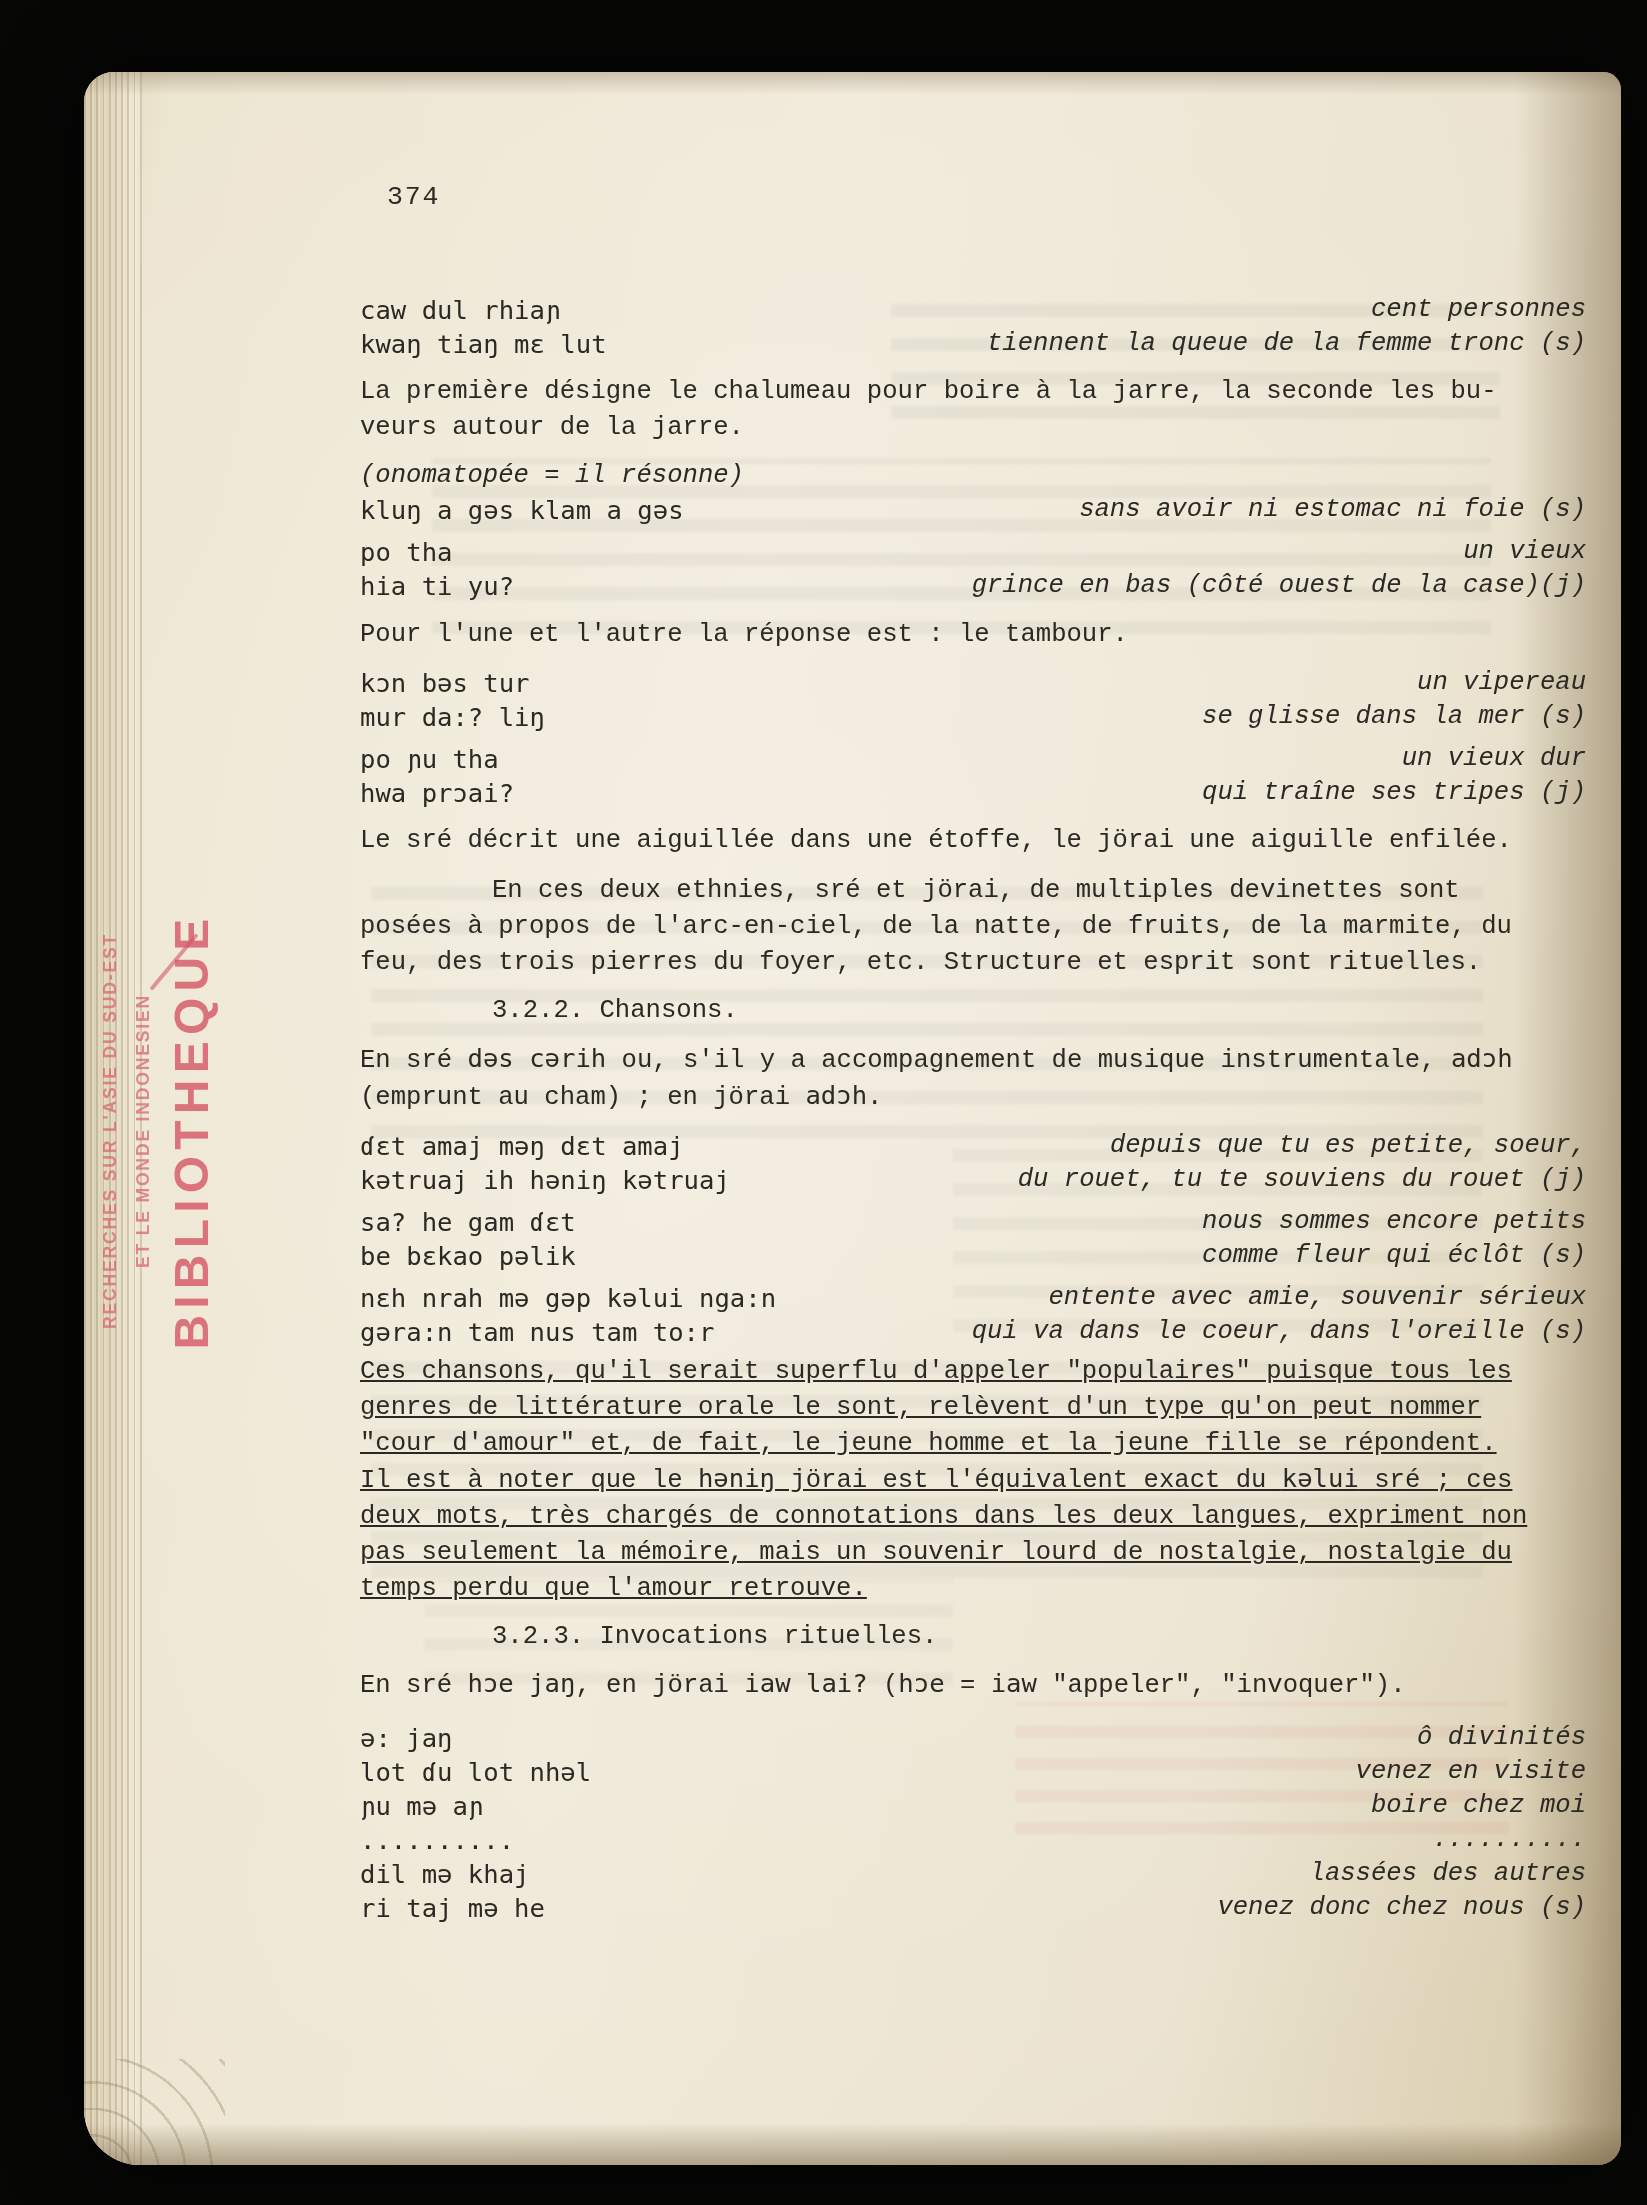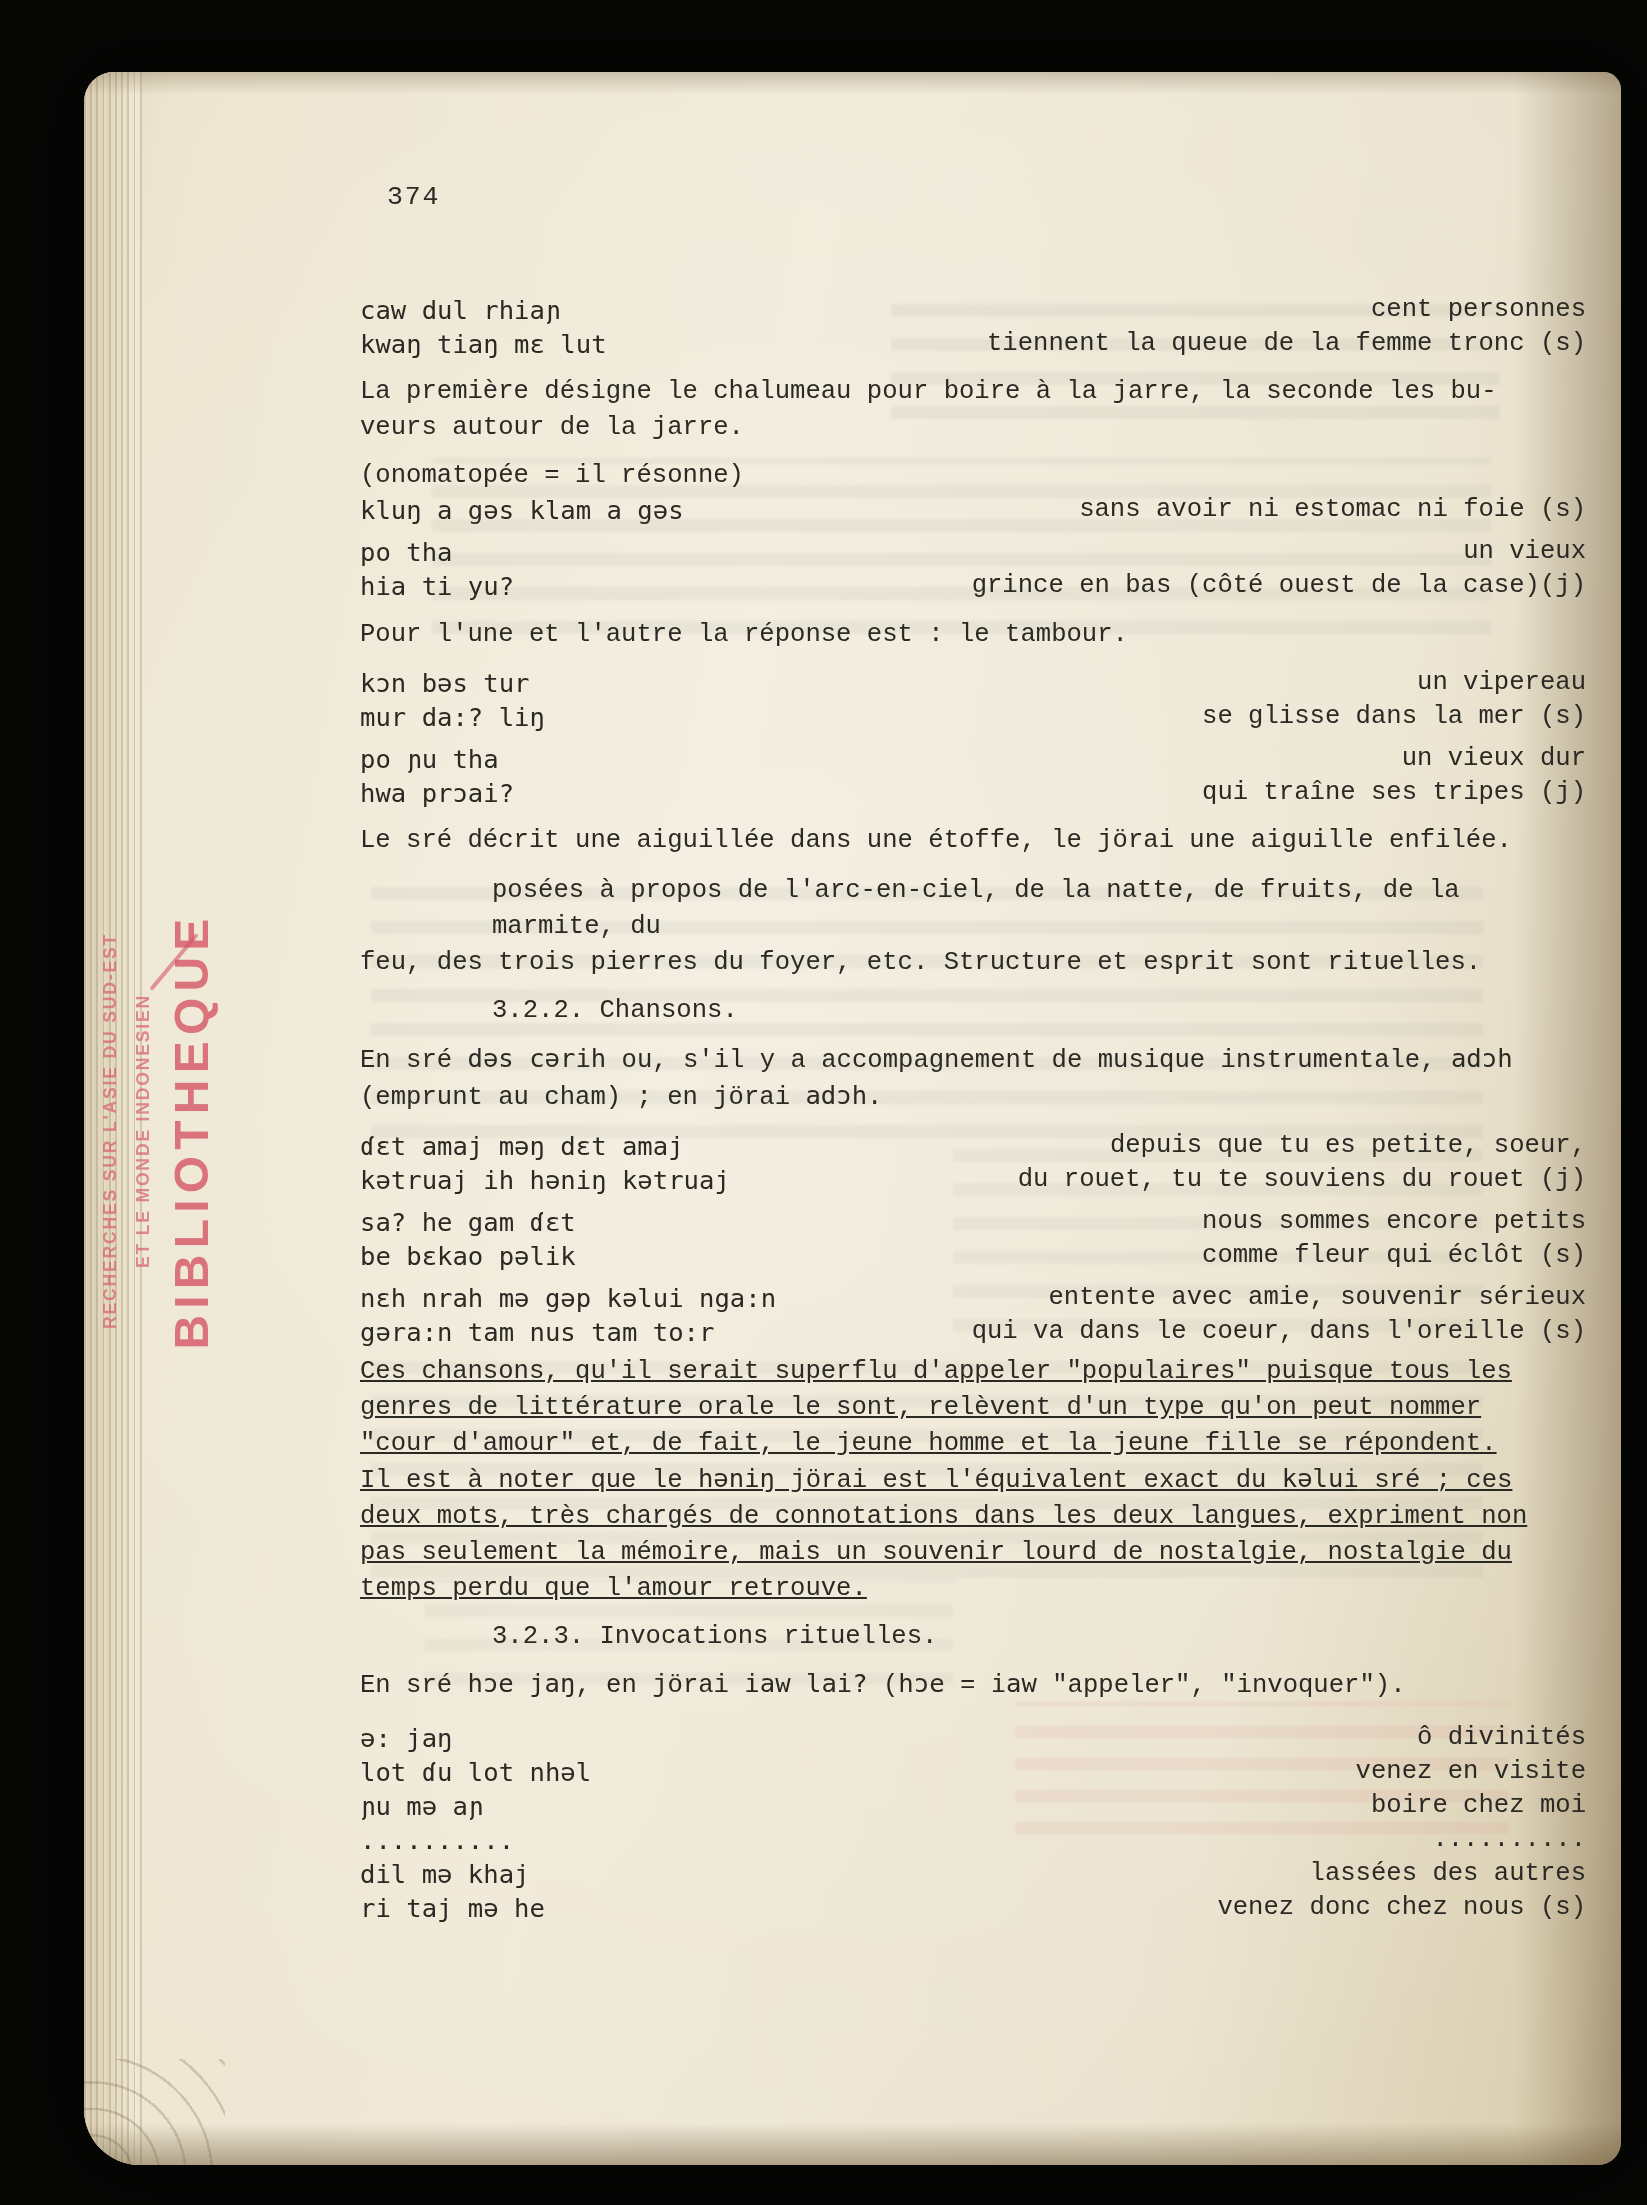--- a/index.html
+++ b/index.html
@@ -35,21 +35,21 @@
 
   .content{position:absolute;left:276px;top:221px;width:1226px;
     font-size:25.6px;line-height:34px;color:#2b2923;}
   .t{font-family:"Liberation Mono",monospace;}
   .p{font-family:"DejaVu Sans Mono",monospace;}
 
   .couplet{margin:0 0 8px 0;}
   .stanza{margin-top:17.6px;}
   .row{display:flex;justify-content:space-between;}
   .pho{flex:0 0 525px;font-family:"DejaVu Sans Mono",monospace;}
-  .fr{font-family:"Liberation Mono",monospace;}
+  .fr{font-family:"Liberation Mono",monospace;font-style:italic;}
 
   .para{margin:12.4px 0 14px 0;}
   .para.tight{margin-top:-3.5px;text-decoration:underline;}
   .para.indent .pline:first-child{padding-left:132px;}
   .pline{white-space:pre-wrap;}
   .heading{margin:14px 0 8.8px 132px;font-family:"Liberation Mono",monospace;}
 
   .stamp{position:absolute;left:-198px;top:984px;width:512px;height:150px;
     transform:rotate(-90deg);
     display:flex;flex-direction:column;justify-content:space-between;align-items:center;
@@ -143,20 +143,21 @@
         </div>
         <div class="row">
           <span class="pho">hwa prɔai?</span>
           <span class="fr">qui traîne ses tripes (j)</span>
         </div>
       </div>
       <div class="para">
         <div class="pline"><span class="t">Le sré décrit une aiguillée dans une étoffe, le jörai une aiguille enfilée.</span></div>
       </div>
       <div class="para indent">
+        <div class="pline"><span class="t">En ces deux ethnies, sré et jörai, de multiples devinettes sont</span></div>
         <div class="pline"><span class="t">posées à propos de l'arc-en-ciel, de la natte, de fruits, de la marmite, du</span></div>
         <div class="pline"><span class="t">feu, des trois pierres du foyer, etc. Structure et esprit sont rituelles.</span></div>
       </div>
       <div class="heading">3.2.2. Chansons.</div>
       <div class="para">
         <div class="pline"><span class="t">En sré </span><span class="p">dəs cərih</span><span class="t"> ou, s'il y a accompagnement de musique instrumentale, </span><span class="p">adɔh</span></div>
         <div class="pline"><span class="t">(emprunt au cham) ; en jörai </span><span class="p">adɔh</span><span class="t">.</span></div>
       </div>
       <div class="couplet">
         <div class="row">

